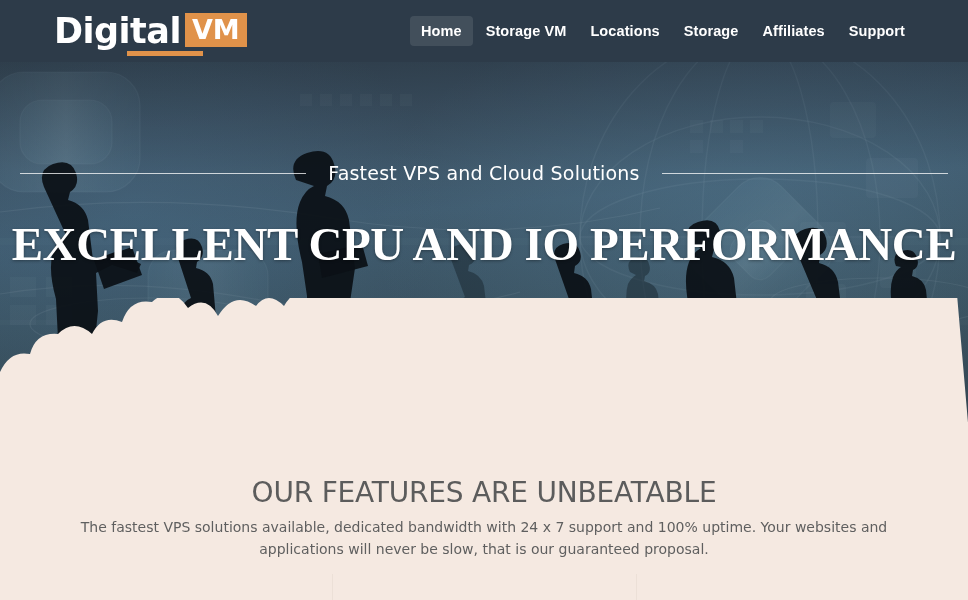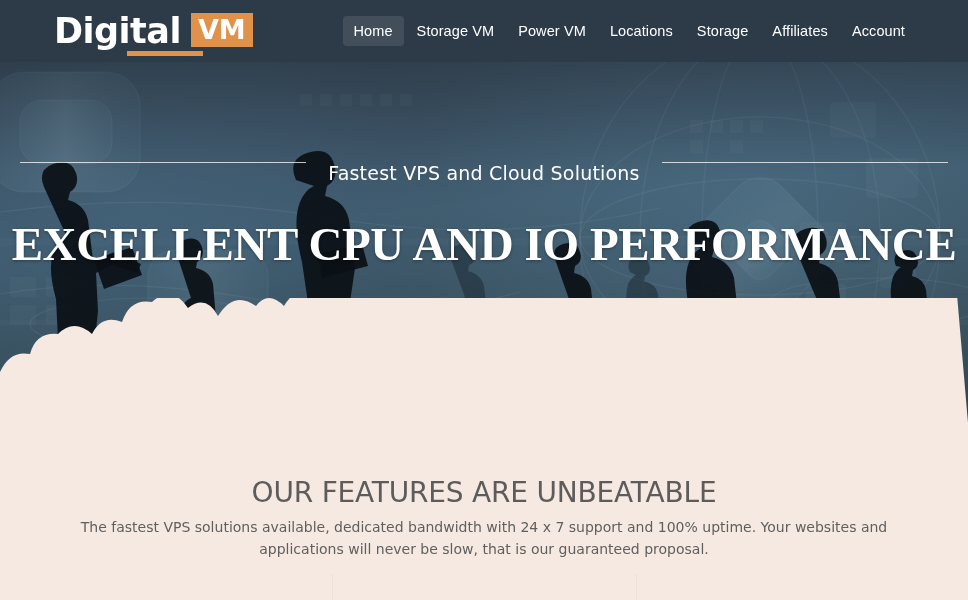--- a/index.html
+++ b/index.html
@@ -23,52 +23,52 @@
   }
   .logo-word {
     font-family:"DejaVu Sans", sans-serif;
     font-weight:700; font-size:35px; color:#ffffff;
     letter-spacing:-0.5px; line-height:36px;
   }
   .logo-box {
     background:#e0924a; color:#ffffff;
     font-family:"DejaVu Sans", sans-serif;
     font-weight:700; font-size:27px; line-height:27px;
-    padding:3px 7px 4px 7px; margin-left:10px; margin-bottom:2px;
+    padding:3px 7px 4px 7px; margin-left:4px; margin-bottom:2px;
     position:relative;
   }
   .logo-underline {
     position:absolute; left:127px; bottom:6px; width:76px; height:5px;
     background:#e0924a;
   }
 
   .nav { margin-left:auto; margin-right:52px; display:flex; align-items:center; gap:2px; }
   .nav-item {
-    color:#ffffff; font-size:14.5px; font-weight:400;
+    color:#ffffff; font-size:14.5px; font-weight:700;
     padding:7px 11px; border-radius:4px; white-space:nowrap;
     text-decoration:none; letter-spacing:0.1px;
   }
   .nav-item.active { background:rgba(255,255,255,0.10); }
 
   
   .hero {
     position:absolute; top:62px; left:0; width:968px; height:360px;
     overflow:hidden;
     background:
       radial-gradient(ellipse 520px 330px at 76% 46%, rgba(110,160,190,0.33) 0%, rgba(110,160,190,0.0) 70%),
       radial-gradient(ellipse 430px 300px at 14% 40%, rgba(92,140,175,0.30) 0%, rgba(92,140,175,0.0) 72%),
       linear-gradient(175deg, #3a4a57 0%, #43596b 18%, #4a6a80 42%, #44606f 68%, #3d505c 100%);
   }
   .hero-tex { position:absolute; inset:0; opacity:0.5; }
   .hero-dark { position:absolute; inset:0; background:linear-gradient(180deg, rgba(28,40,52,0.42) 0%, rgba(28,40,52,0.22) 30%, rgba(28,40,52,0.30) 100%); }
 
   
   .hero-sub {
     position:absolute; top:100px; left:0; width:968px;
-    display:flex; justify-content:center; gap:22px; z-index:6;
+    display:flex; align-items:center; justify-content:center; gap:22px; z-index:6;
   }
   .hero-sub .rule { height:1px; background:rgba(255,255,255,0.75); width:286px; }
   .hero-sub .txt {
     color:#ffffff; font-size:19px; font-weight:400; white-space:nowrap;
     font-family:"DejaVu Sans", sans-serif; letter-spacing:0.2px;
   }
 
   .hero-title {
     position:absolute; top:155px; left:0; width:968px; text-align:center; z-index:6;
     color:#ffffff; font-size:47px; font-weight:700;
@@ -116,25 +116,24 @@
 
     <a class="logo" href="#">
       <span class="logo-word">Digital</span>
       <span class="logo-box">VM</span>
     </a>
     <span class="logo-underline"></span>
 
     <nav class="nav">
       <a class="nav-item active" href="#">Home</a>
       <a class="nav-item" href="#">Storage VM</a>
-      <a class="nav-item" href="#">Power VM</a>
       <a class="nav-item" href="#">Locations</a>
       <a class="nav-item" href="#">Storage</a>
       <a class="nav-item" href="#">Affiliates</a>
-      <a class="nav-item" href="#">Account</a>
+      <a class="nav-item" href="#">Support</a>
     </nav>
   </div>
 
   <div class="hero">
 
     <svg class="hero-tex" viewBox="0 0 968 360" preserveAspectRatio="none">
       <defs>
         <linearGradient id="gl" x1="0" y1="0" x2="1" y2="0">
           <stop offset="0%" stop-color="#8fc2d8" stop-opacity="0.18"></stop>
           <stop offset="50%" stop-color="#b6dcea" stop-opacity="0.30"></stop>

